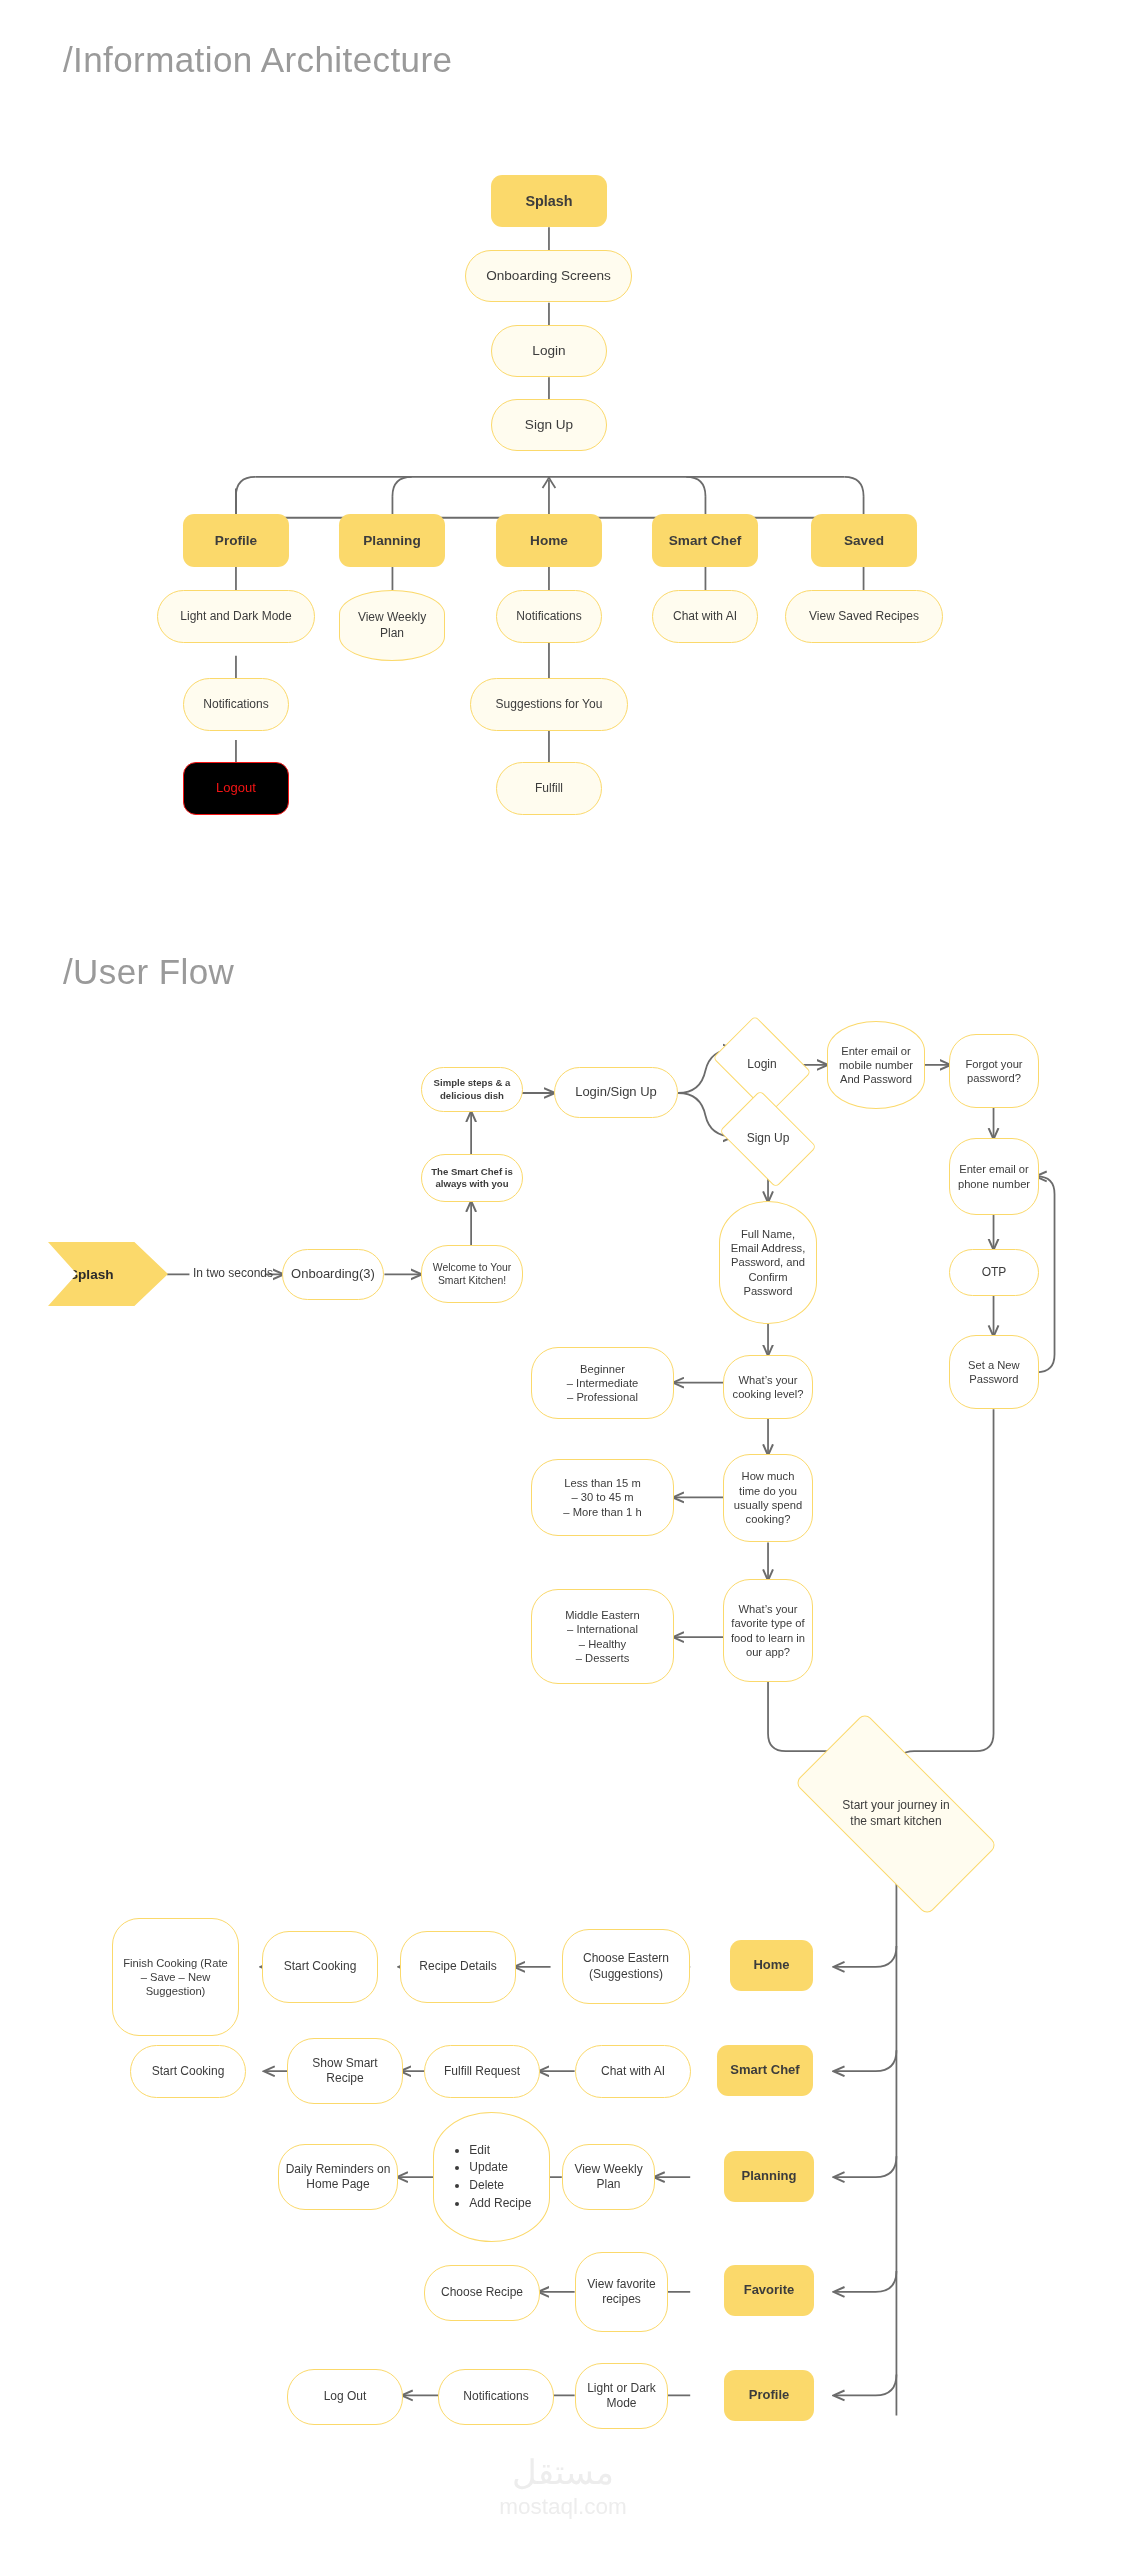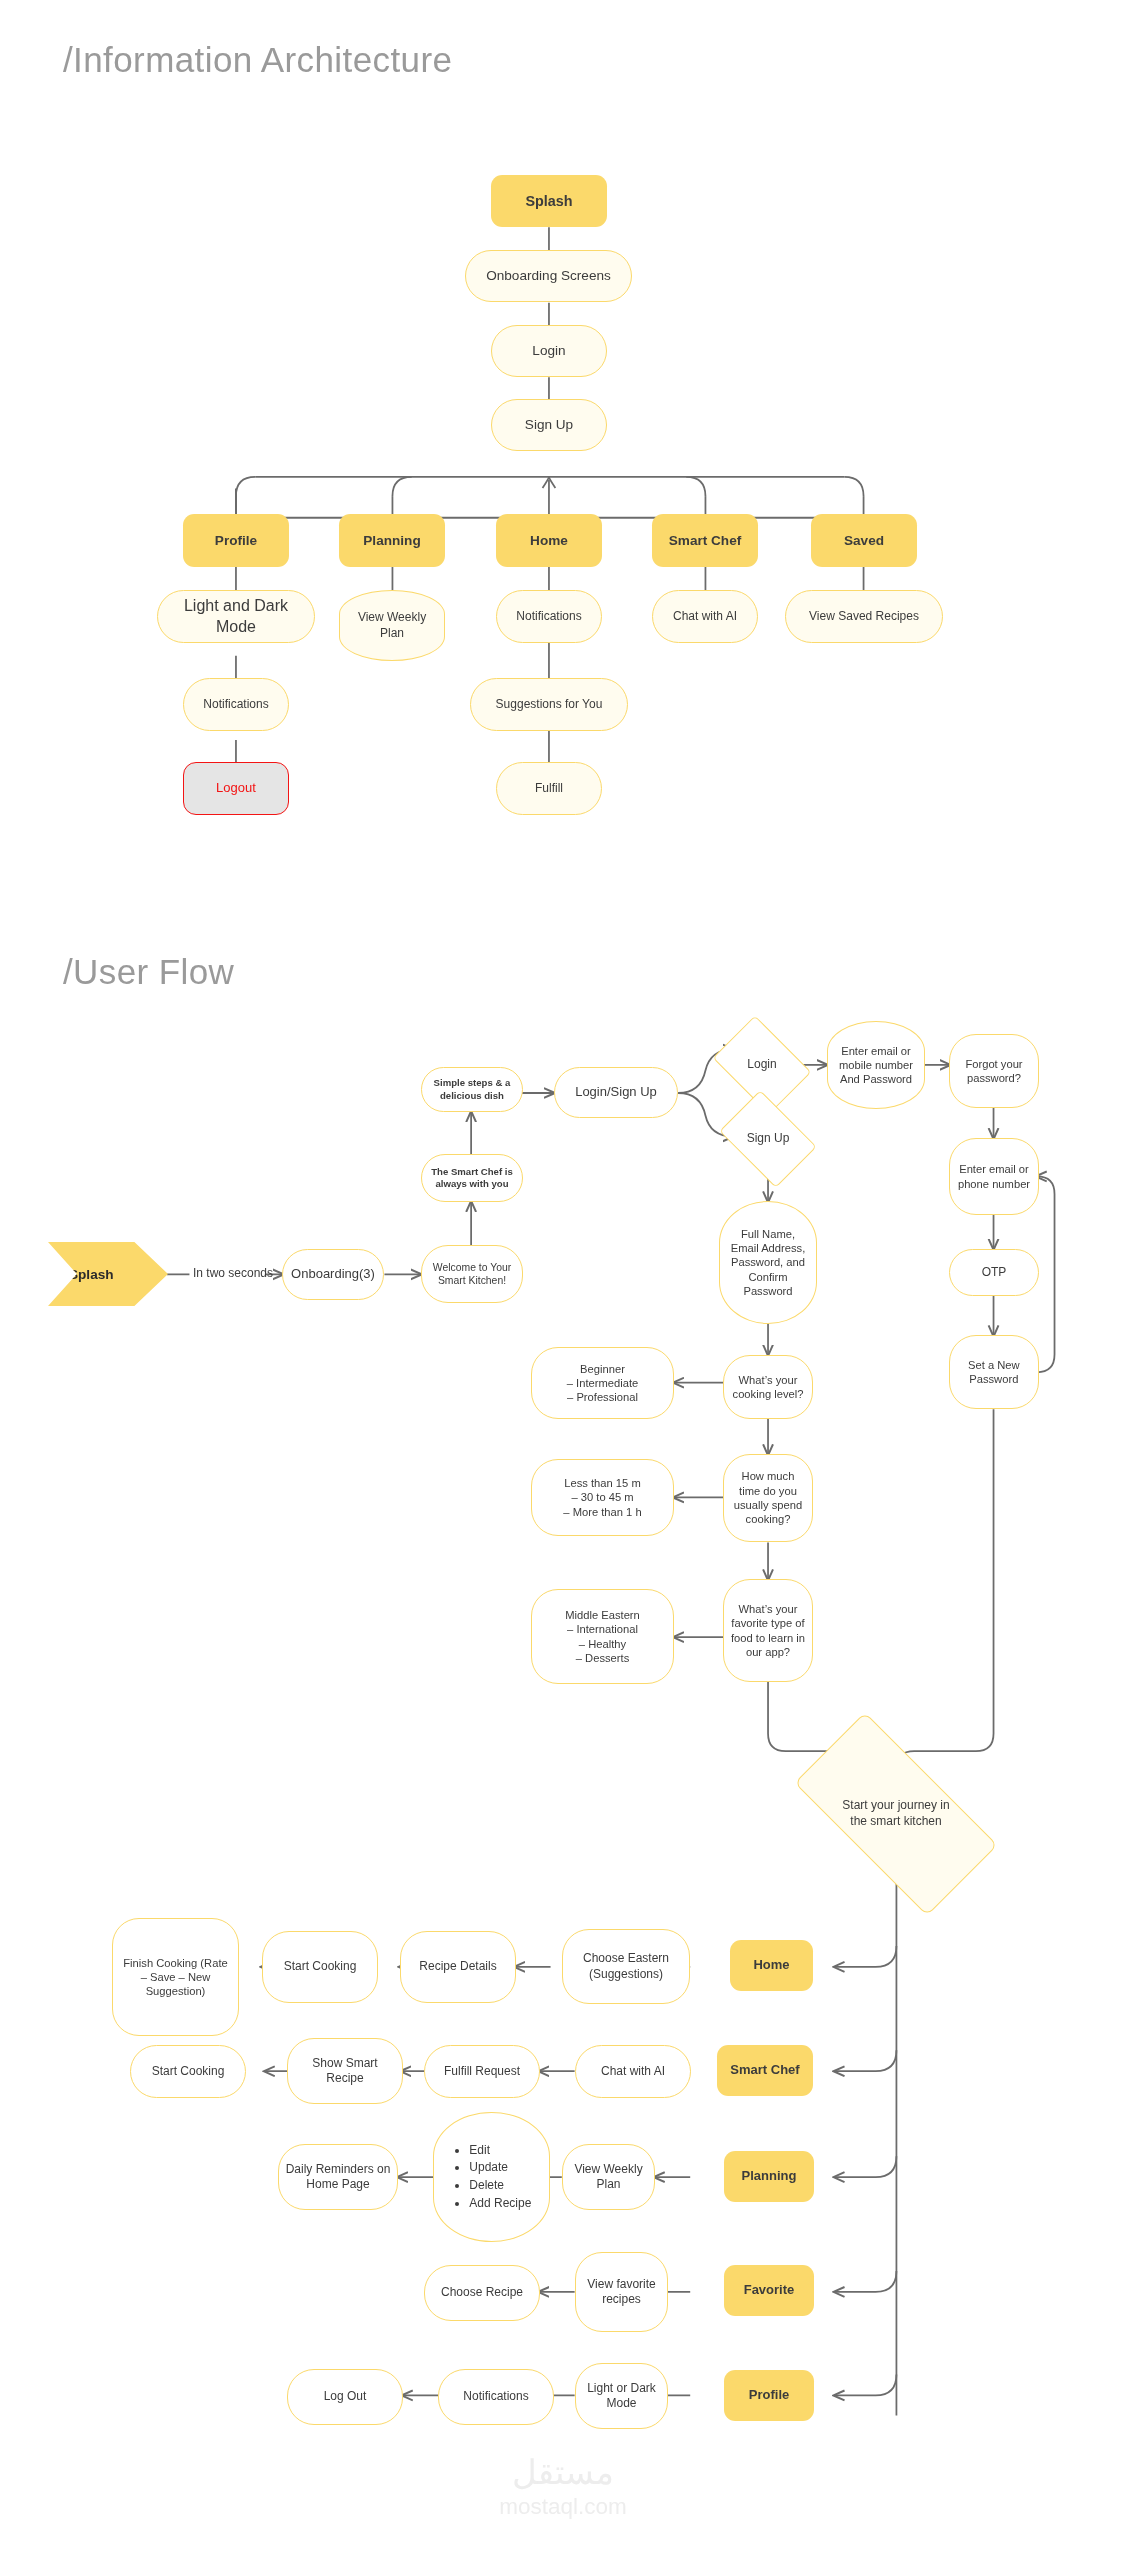--- a/index.html
+++ b/index.html
@@ -47,21 +47,21 @@
   
   .pill-white{
     background:#ffffff;
     border:1.6px solid #FBD96B;
     border-radius:14.4px;
   }
   
   .pill-round{ border-radius:27px; }
   .pill-oval{ border-radius:50%/34%; }
   .danger{
-    background:#e5e5e5;
+    background:#000000;
     border:1.6px solid #F31414;
     border-radius:13px;
     color:#F31414;
   }
 
   
   .diamond{
     position:absolute;
     display:flex; align-items:center; justify-content:center;
     text-align:center; color:#3c3c3c;
@@ -179,21 +179,21 @@
 <div class="node pill-solid" style="left:496px; top:514px; width:106px; height:53px; font-size:13.6px;">
   <span class="lbl">Home</span>
 </div>
 <div class="node pill-solid" style="left:652px; top:514px; width:106px; height:53px; font-size:13.6px;">
   <span class="lbl">Smart Chef</span>
 </div>
 <div class="node pill-solid" style="left:811px; top:514px; width:106px; height:53px; font-size:13.6px;">
   <span class="lbl">Saved</span>
 </div>
 
-<div class="node pill-cream pill-round" style="left:157px; top:590px; width:158px; height:53px; font-size:16px;">
+<div class="node pill-cream pill-round" style="left:157px; top:590px; width:158px; height:53px; font-size:12px;">
   <span class="lbl">Light and Dark Mode</span>
 </div>
 <div class="node pill-cream pill-round" style="left:183px; top:678px; width:106px; height:53px; font-size:12px;">
   <span class="lbl">Notifications</span>
 </div>
 <div class="node danger" style="left:183px; top:762px; width:106px; height:53px; font-size:13px; display:flex; align-items:center; justify-content:center;">
   <span class="lbl">Logout</span>
 </div>
 
 <div class="node pill-cream pill-oval" style="left:339px; top:590px; width:106px; height:71px; font-size:12px;">

